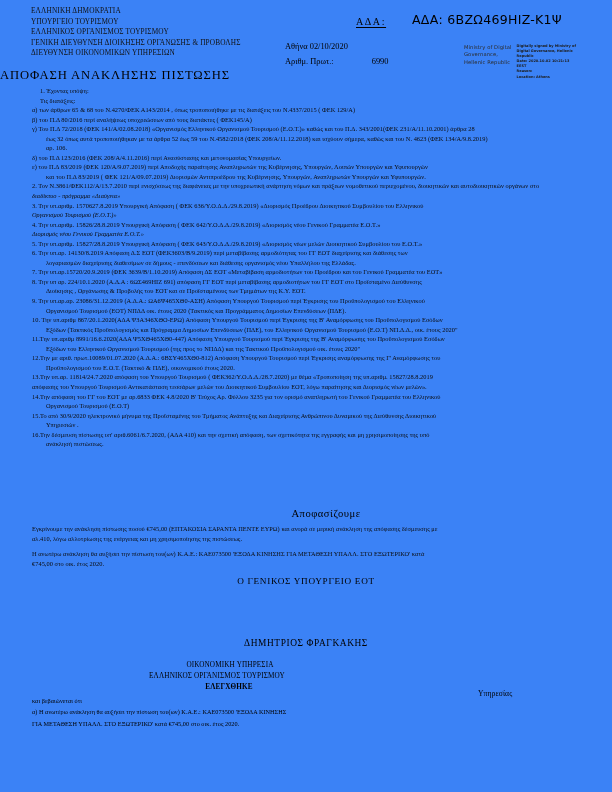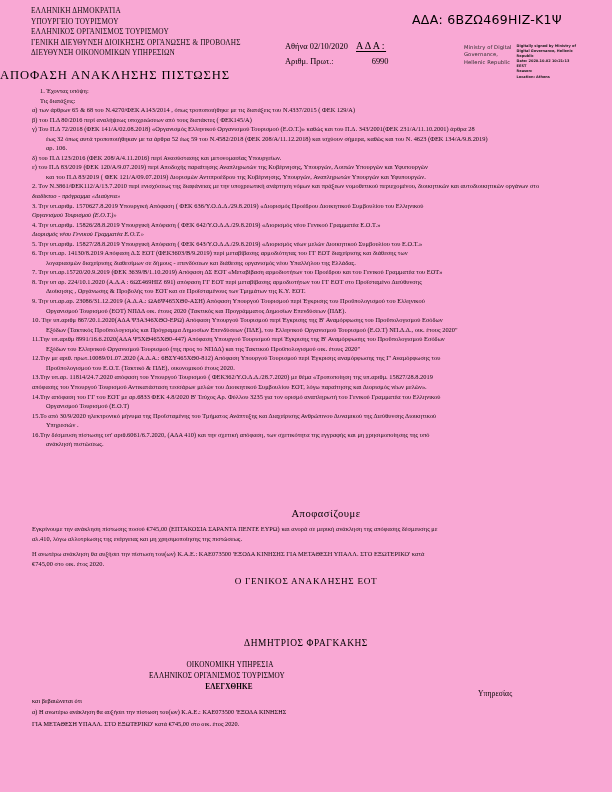--- a/index.html
+++ b/index.html
@@ -16,21 +16,21 @@
     font-family: "Liberation Serif", "DejaVu Serif", serif;
     color: #000000;
     overflow: hidden;
   }
 
   .page {
     position: absolute;
     inset: 0;
     width: 612px;
     height: 792px;
-    background: #f9a8d4;
+    background: #3b82f6;
   }
 
   
   .header {
     position: absolute;
     top: 6px;
     left: 0;
     width: 612px;
     height: 62px;
   }
@@ -50,21 +50,20 @@
   }
 
   .ada-label-wrap {
     position: absolute;
     left: 356px;
     top: 10px;
     font-size: 10px;
     letter-spacing: 1.6px;
     text-decoration: underline;
     text-underline-offset: 2px;
-    margin-top: 24px;
   }
   .ada-code {
     position: absolute;
     left: 412px;
     top: 6px;
     font-family: "DejaVu Sans", sans-serif;
     font-size: 12.5px;
     letter-spacing: 0.3px;
     white-space: nowrap;
   }
@@ -321,21 +320,21 @@
 
   <div class="decide-head">Αποφασίζουμε</div>
 
   <div class="decide-body">
     <div class="ln">Εγκρίνουμε την ανάκληση πίστωσης ποσού €745,00 (ΕΠΤΑΚΟΣΙΑ ΣΑΡΑΝΤΑ ΠΕΝΤΕ ΕΥΡΩ) και ανορά σε μερική ανάκληση της απόφασης δέσμευσης με</div>
     <div class="ln">αλ.410, λόγω αλλοτρίωσης της ενέργειας και μη χρησιμοποίησης της πιστώσεως.</div>
     <div class="ln" style="margin-top:6px">Η ανωτέρω ανάκληση θα αυξήσει την πίστωση του(ων) Κ.Α.Ε.: ΚΑΕ073500 'ΕΞΟΔΑ ΚΙΝΗΣΗΣ ΓΙΑ ΜΕΤΑΘΕΣΗ ΥΠΑΛΛ. ΣΤΟ ΕΞΩΤΕΡΙΚΟ' κατά</div>
     <div class="ln">€745,00 στο οικ. έτος 2020.</div>
   </div>
 
-  <div class="signer-title">Ο ΓΕΝΙΚΟΣ ΑΝΑΚΛΗΣΗΣ ΕΟΤ</div>
+  <div class="signer-title">Ο ΓΕΝΙΚΟΣ ΥΠΟΥΡΓΕΙΟ ΕΟΤ</div>
   <div class="signer-name">ΔΗΜΗΤΡΙΟΣ ΦΡΑΓΚΑΚΗΣ</div>
 
   <div class="footer-left">
     <div class="fl-center shift1">ΟΙΚΟΝΟΜΙΚΗ ΥΠΗΡΕΣΙΑ</div>
     <div class="fl-center shift2">ΕΛΛΗΝΙΚΟΣ ΟΡΓΑΝΙΣΜΟΣ ΤΟΥΡΙΣΜΟΥ</div>
     <div class="fl-center shift3">ΕΛΕΓΧΘΗΚΕ</div>
     <div class="fl-note">και βεβαιώνεται ότι</div>
     <div class="fl-note">α) Η ανωτέρω ανάκληση θα αυξήσει την πίστωση του(ων) Κ.Α.Ε.: ΚΑΕ073500 'ΕΞΟΔΑ ΚΙΝΗΣΗΣ</div>
     <div class="fl-note">ΓΙΑ ΜΕΤΑΘΕΣΗ ΥΠΑΛΛ. ΣΤΟ ΕΞΩΤΕΡΙΚΟ' κατά €745,00 στο οικ. έτος 2020.</div>
   </div>

